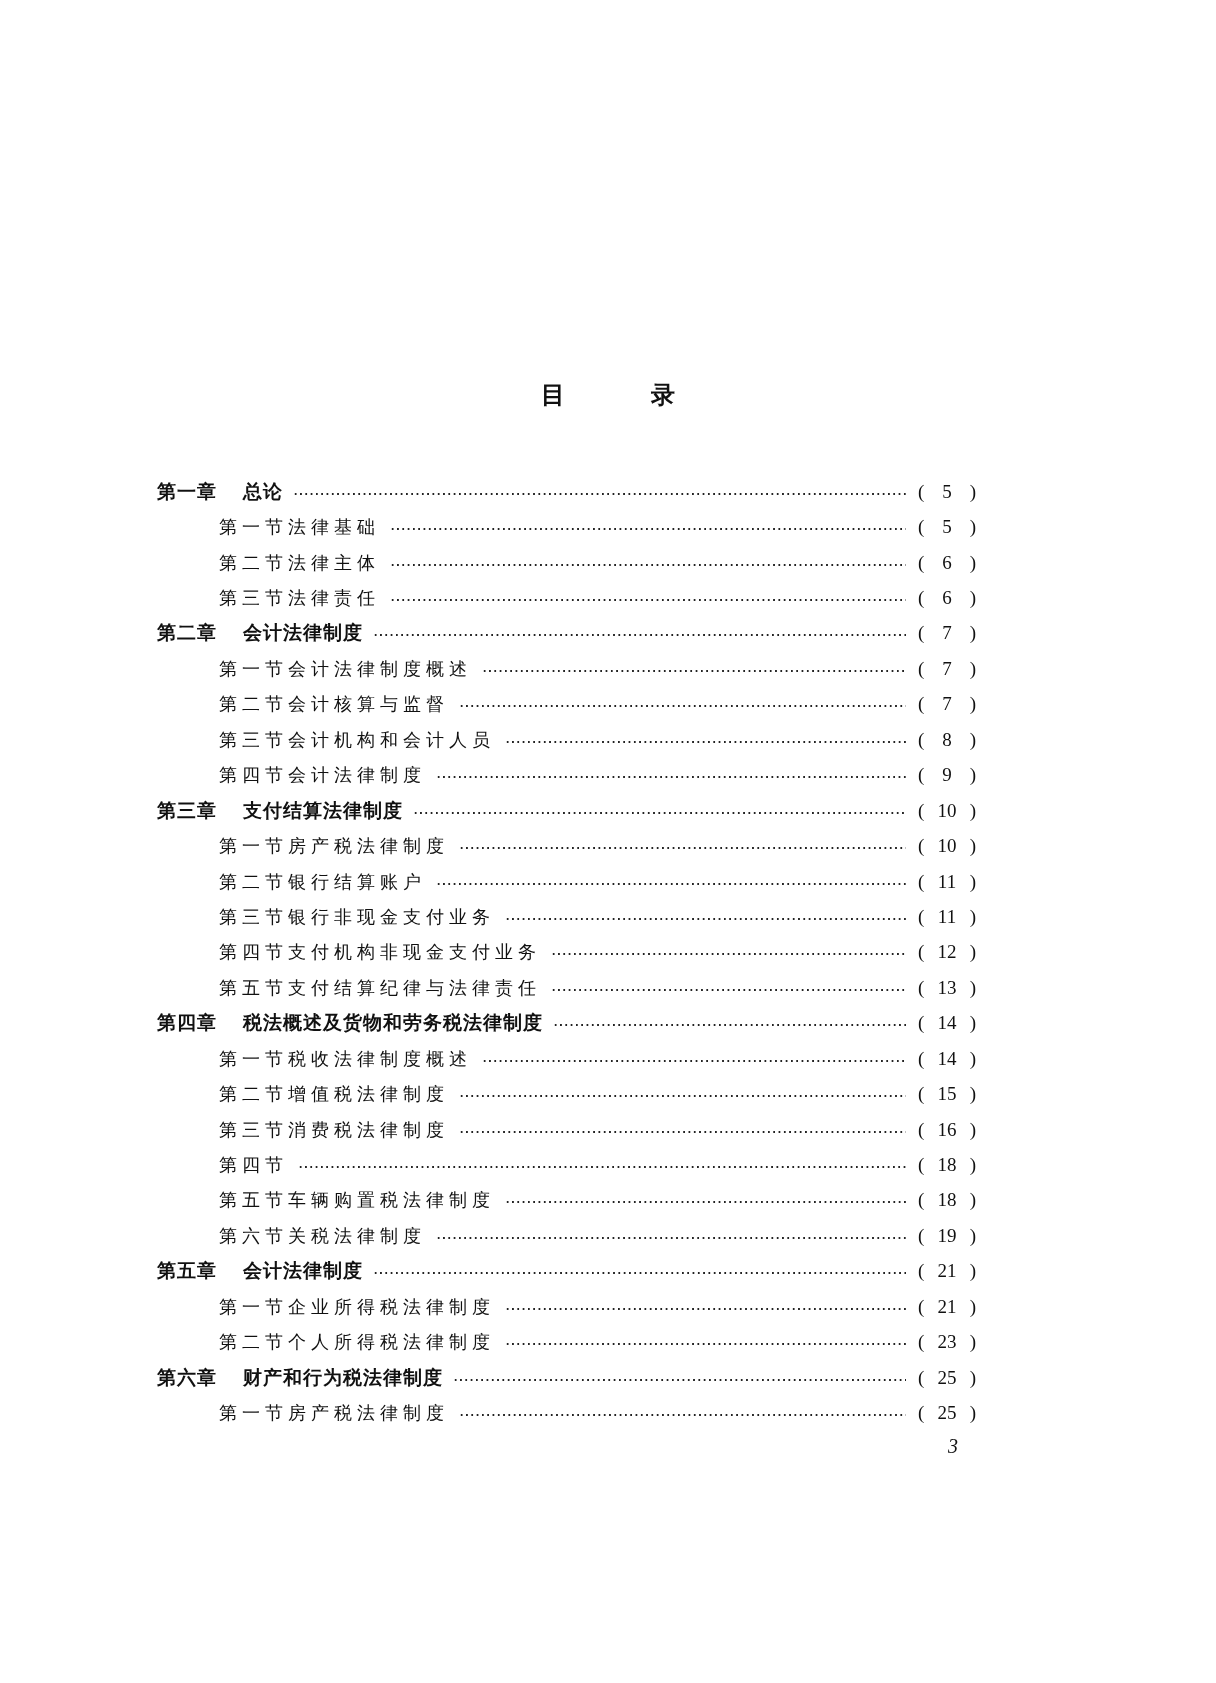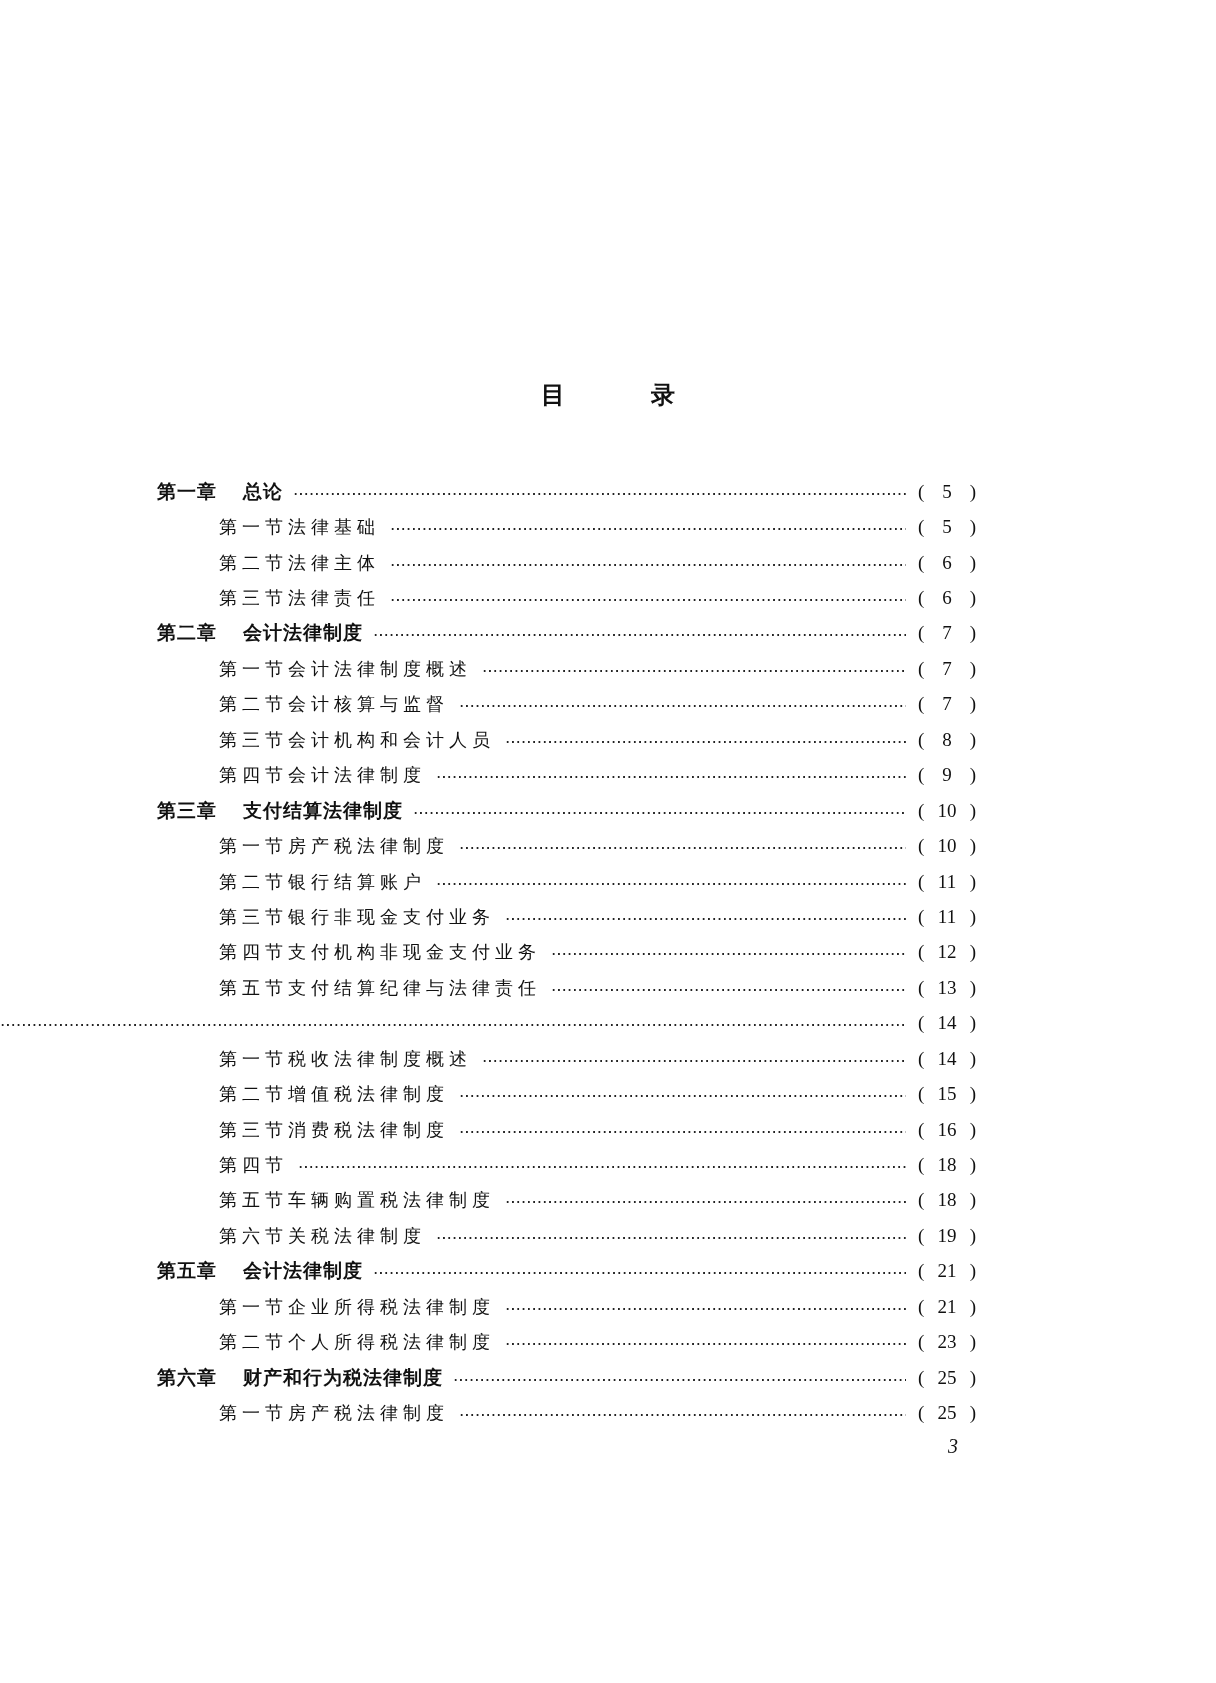--- a/index.html
+++ b/index.html
@@ -285,20 +285,24 @@
         <span>支付结算纪律与法律责任</span>
       </span>
       <span class="leader"></span>
       <span class="page">
         <span>(</span>
         <span class="pnum">13</span>
         <span>)</span>
       </span>
     </div>
     <div class="row chapter">
+      <span class="label">
+        <span class="num-label">第四章</span>
+        <span>税法概述及货物和劳务税法律制度</span>
+      </span>
       <span class="leader"></span>
       <span class="page">
         <span>(</span>
         <span class="pnum">14</span>
         <span>)</span>
       </span>
     </div>
     <div class="row section">
       <span class="label">
         <span class="num-label">第一节</span>

